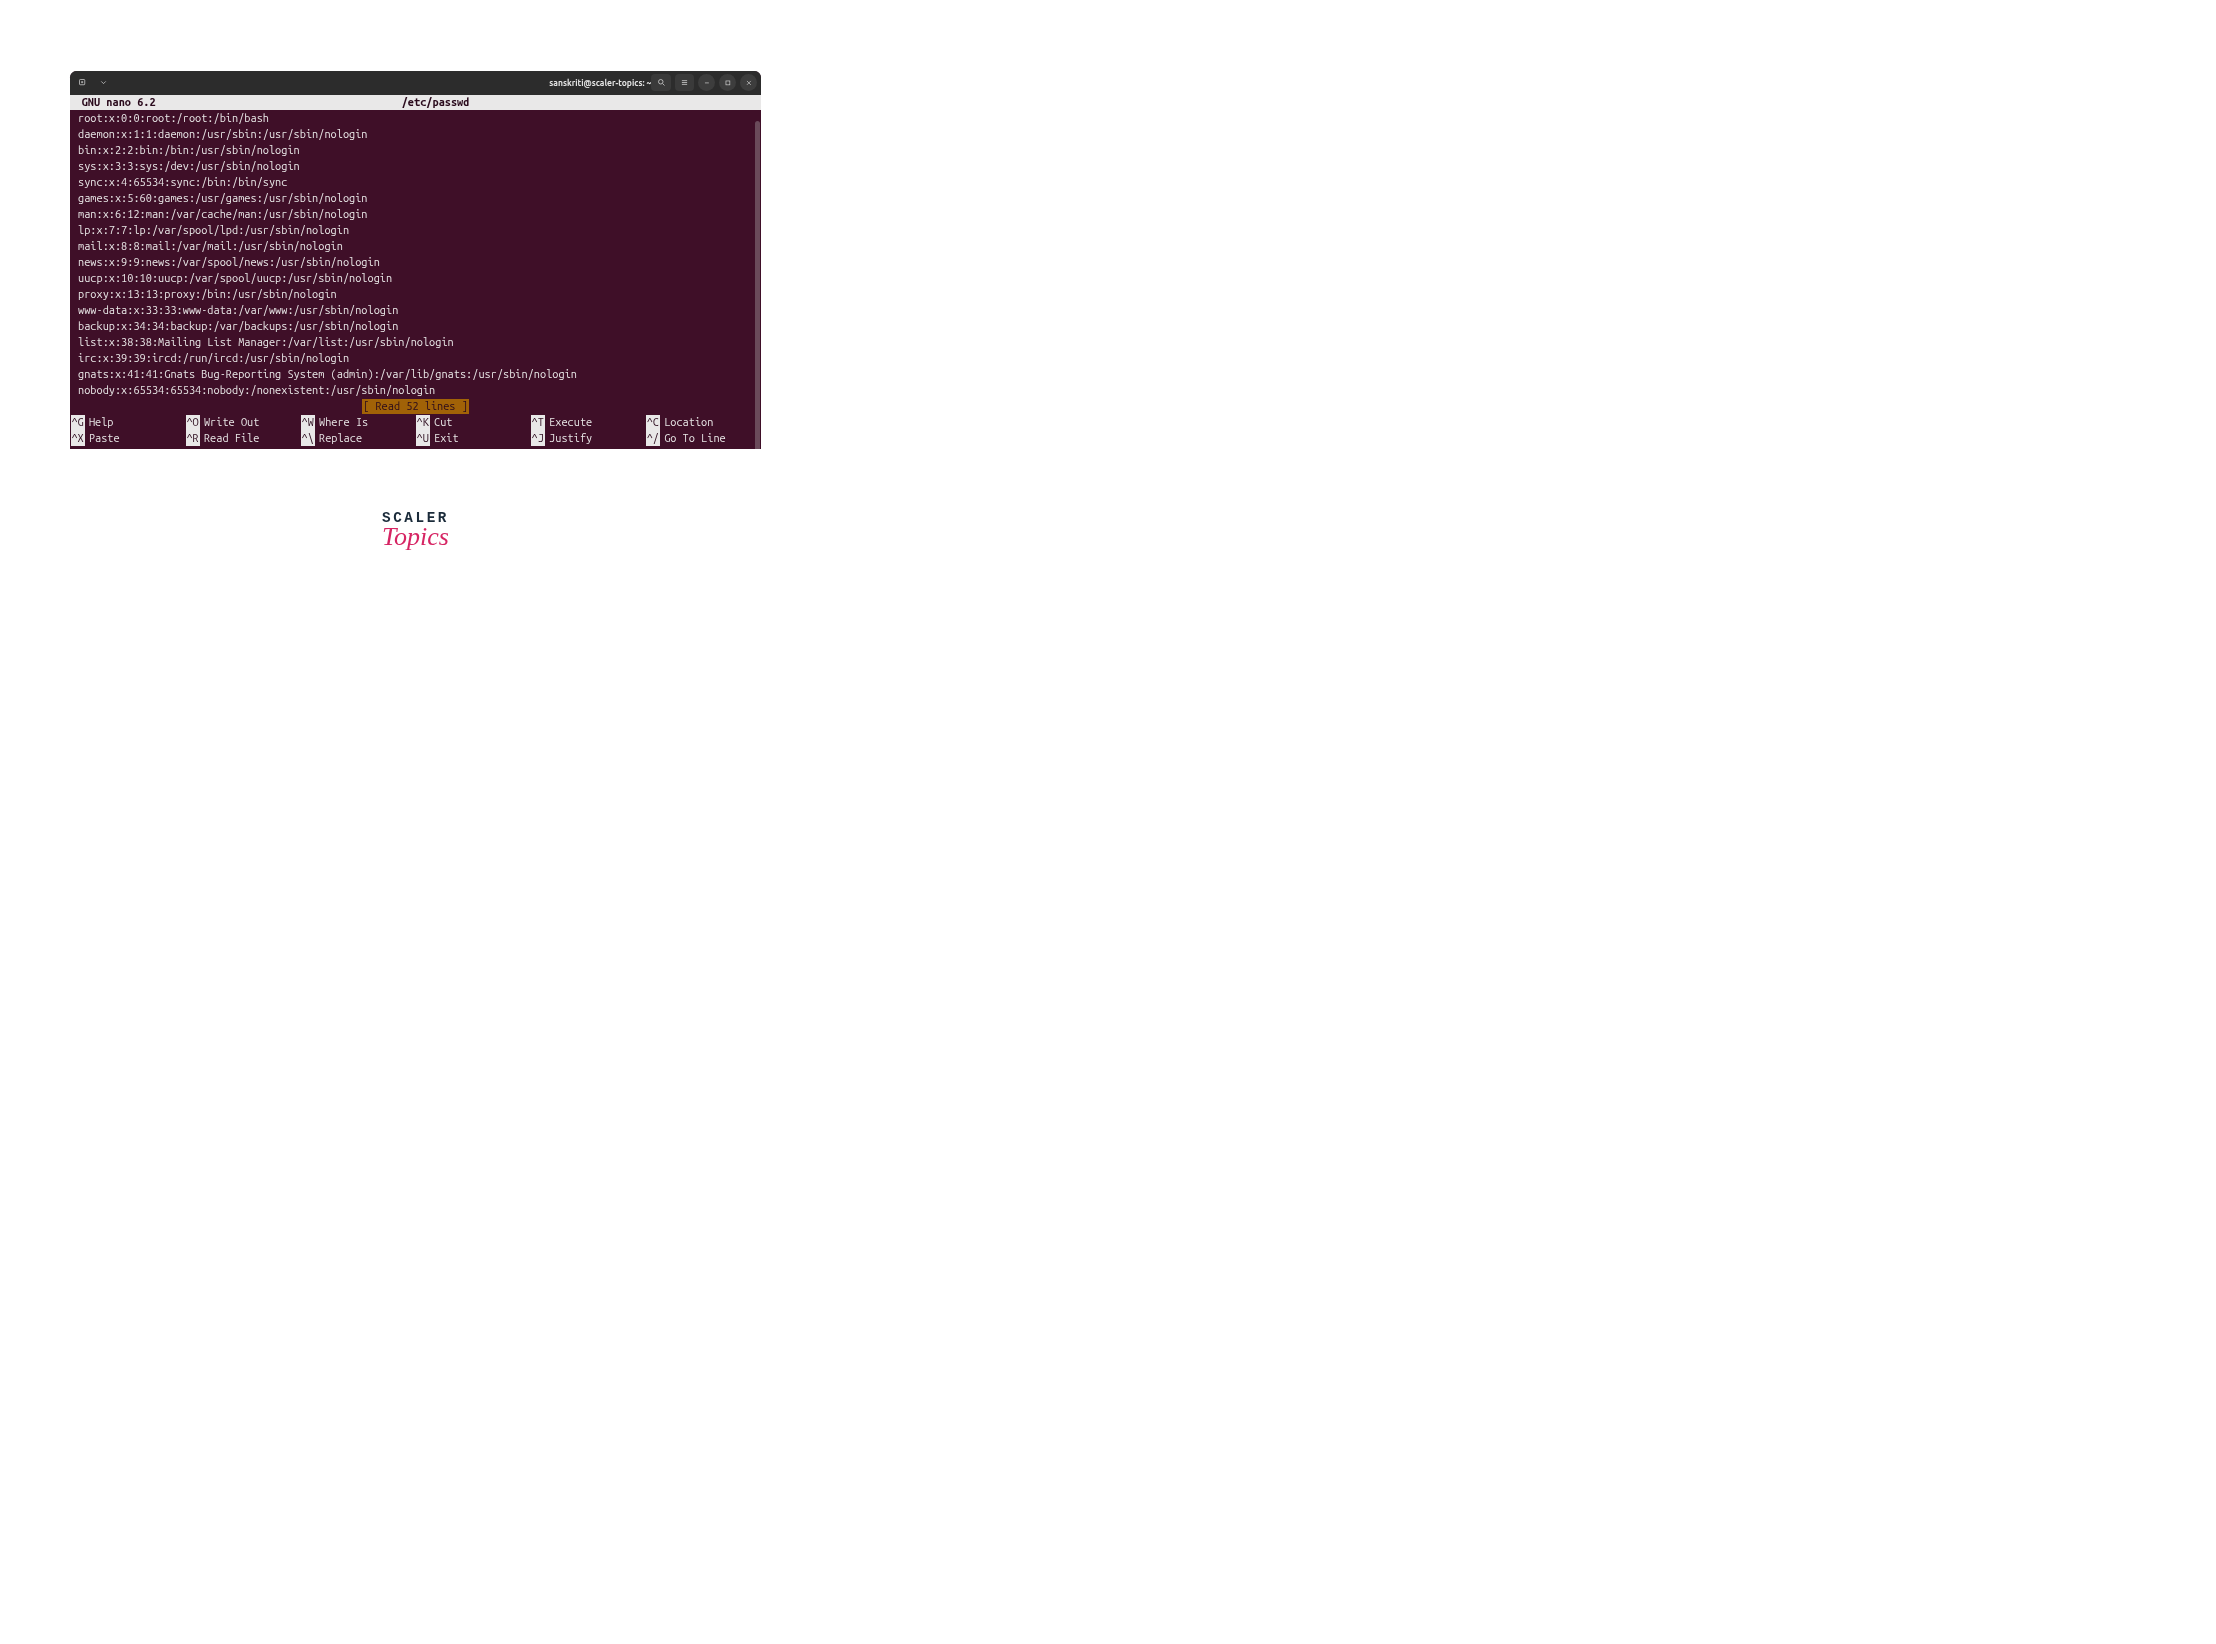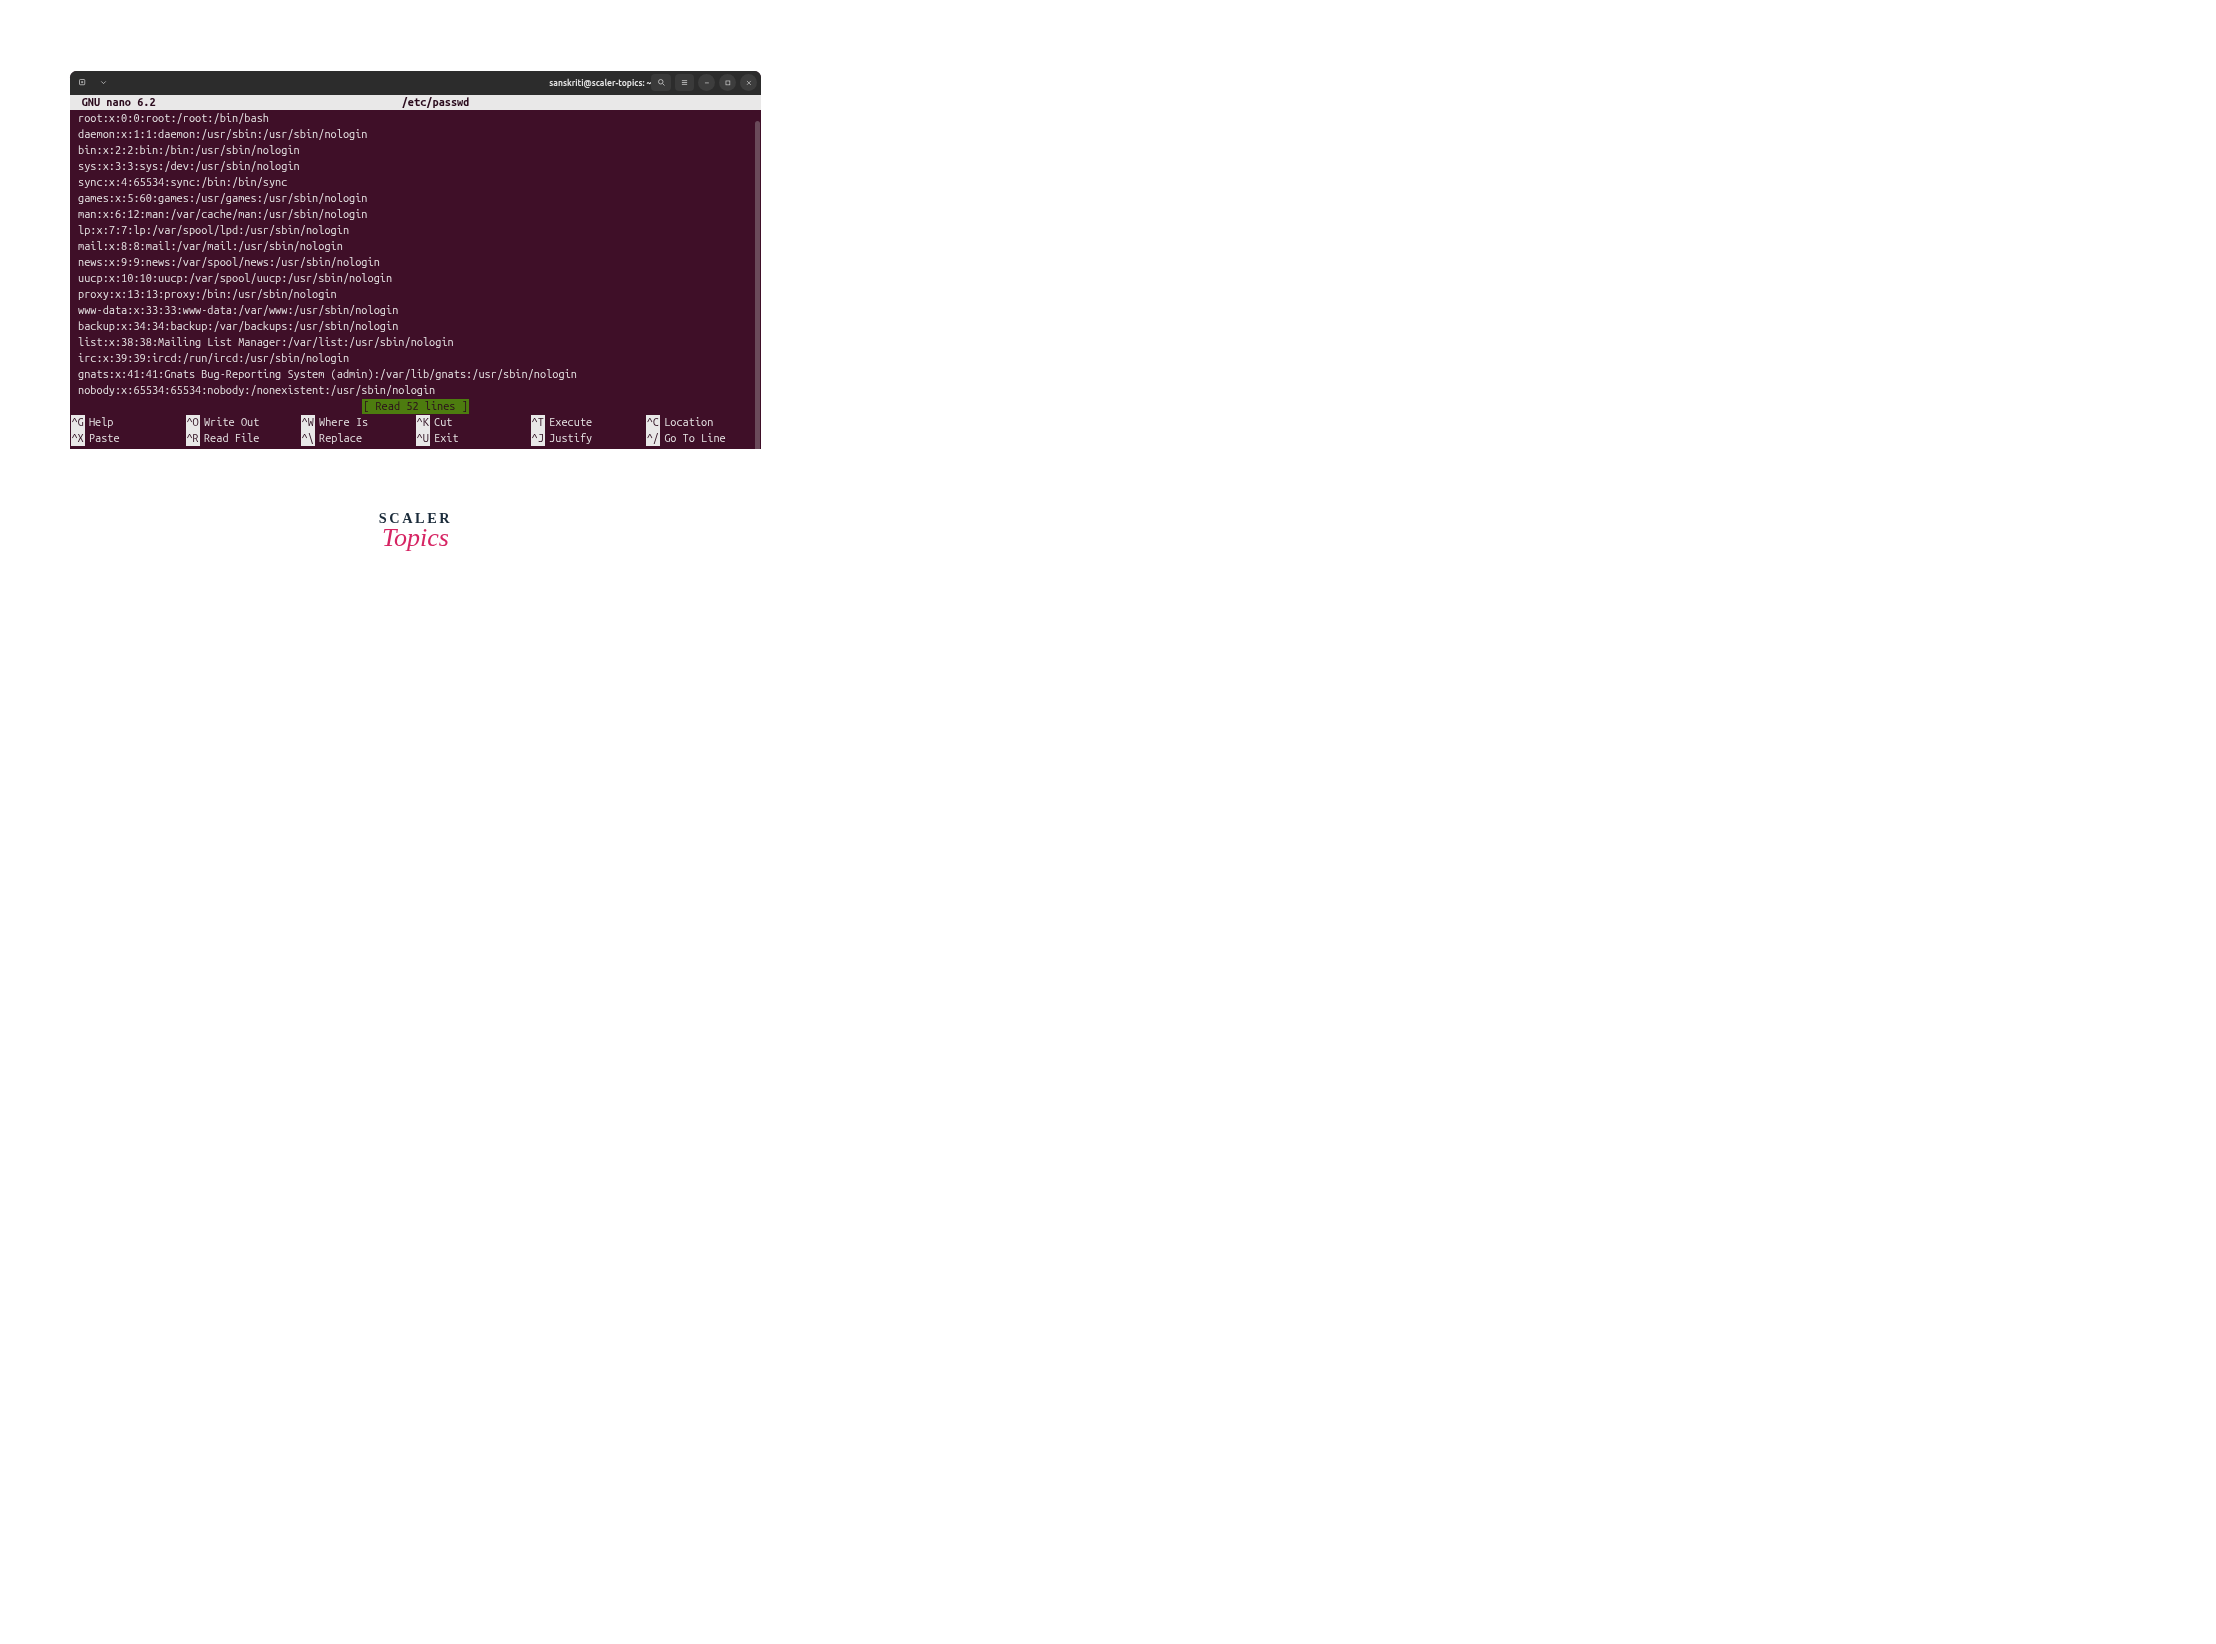--- a/index.html
+++ b/index.html
@@ -96,21 +96,21 @@
     padding-left: 8px;
   }
 
   .status-line {
     text-align: center;
     margin-top: 1.3px;
     height: 15.6px;
   }
   .status-pill {
     display: inline-block;
-    background: #4d7c0f;
+    background: #a16207;
     color: #2a0a1c;
     font-size: 11px;
     line-height: 14.3px;
     padding: 0 1.3px;
     white-space: pre;
   }
 
   .shortcut-grid {
     display: grid;
     grid-template-columns: repeat(6, 1fr);
@@ -147,21 +147,21 @@
 
   .logo {
     position: absolute;
     left: 50%;
     transform: translateX(-50%);
     top: 510px;
     text-align: center;
     color: #1b2b3a;
   }
   .logo-scaler {
-    font-family: Liberation Serif, serif;
+    font-family: Liberation Mono, monospace;
     font-weight: 800;
     font-size: 14.3px;
     letter-spacing: 2.6px;
   }
   .logo-topics {
     font-family: "Brush Script MT", cursive;
     font-size: 26px;
     color: #d62463;
     margin-top: -3.9px;
     font-style: italic;

